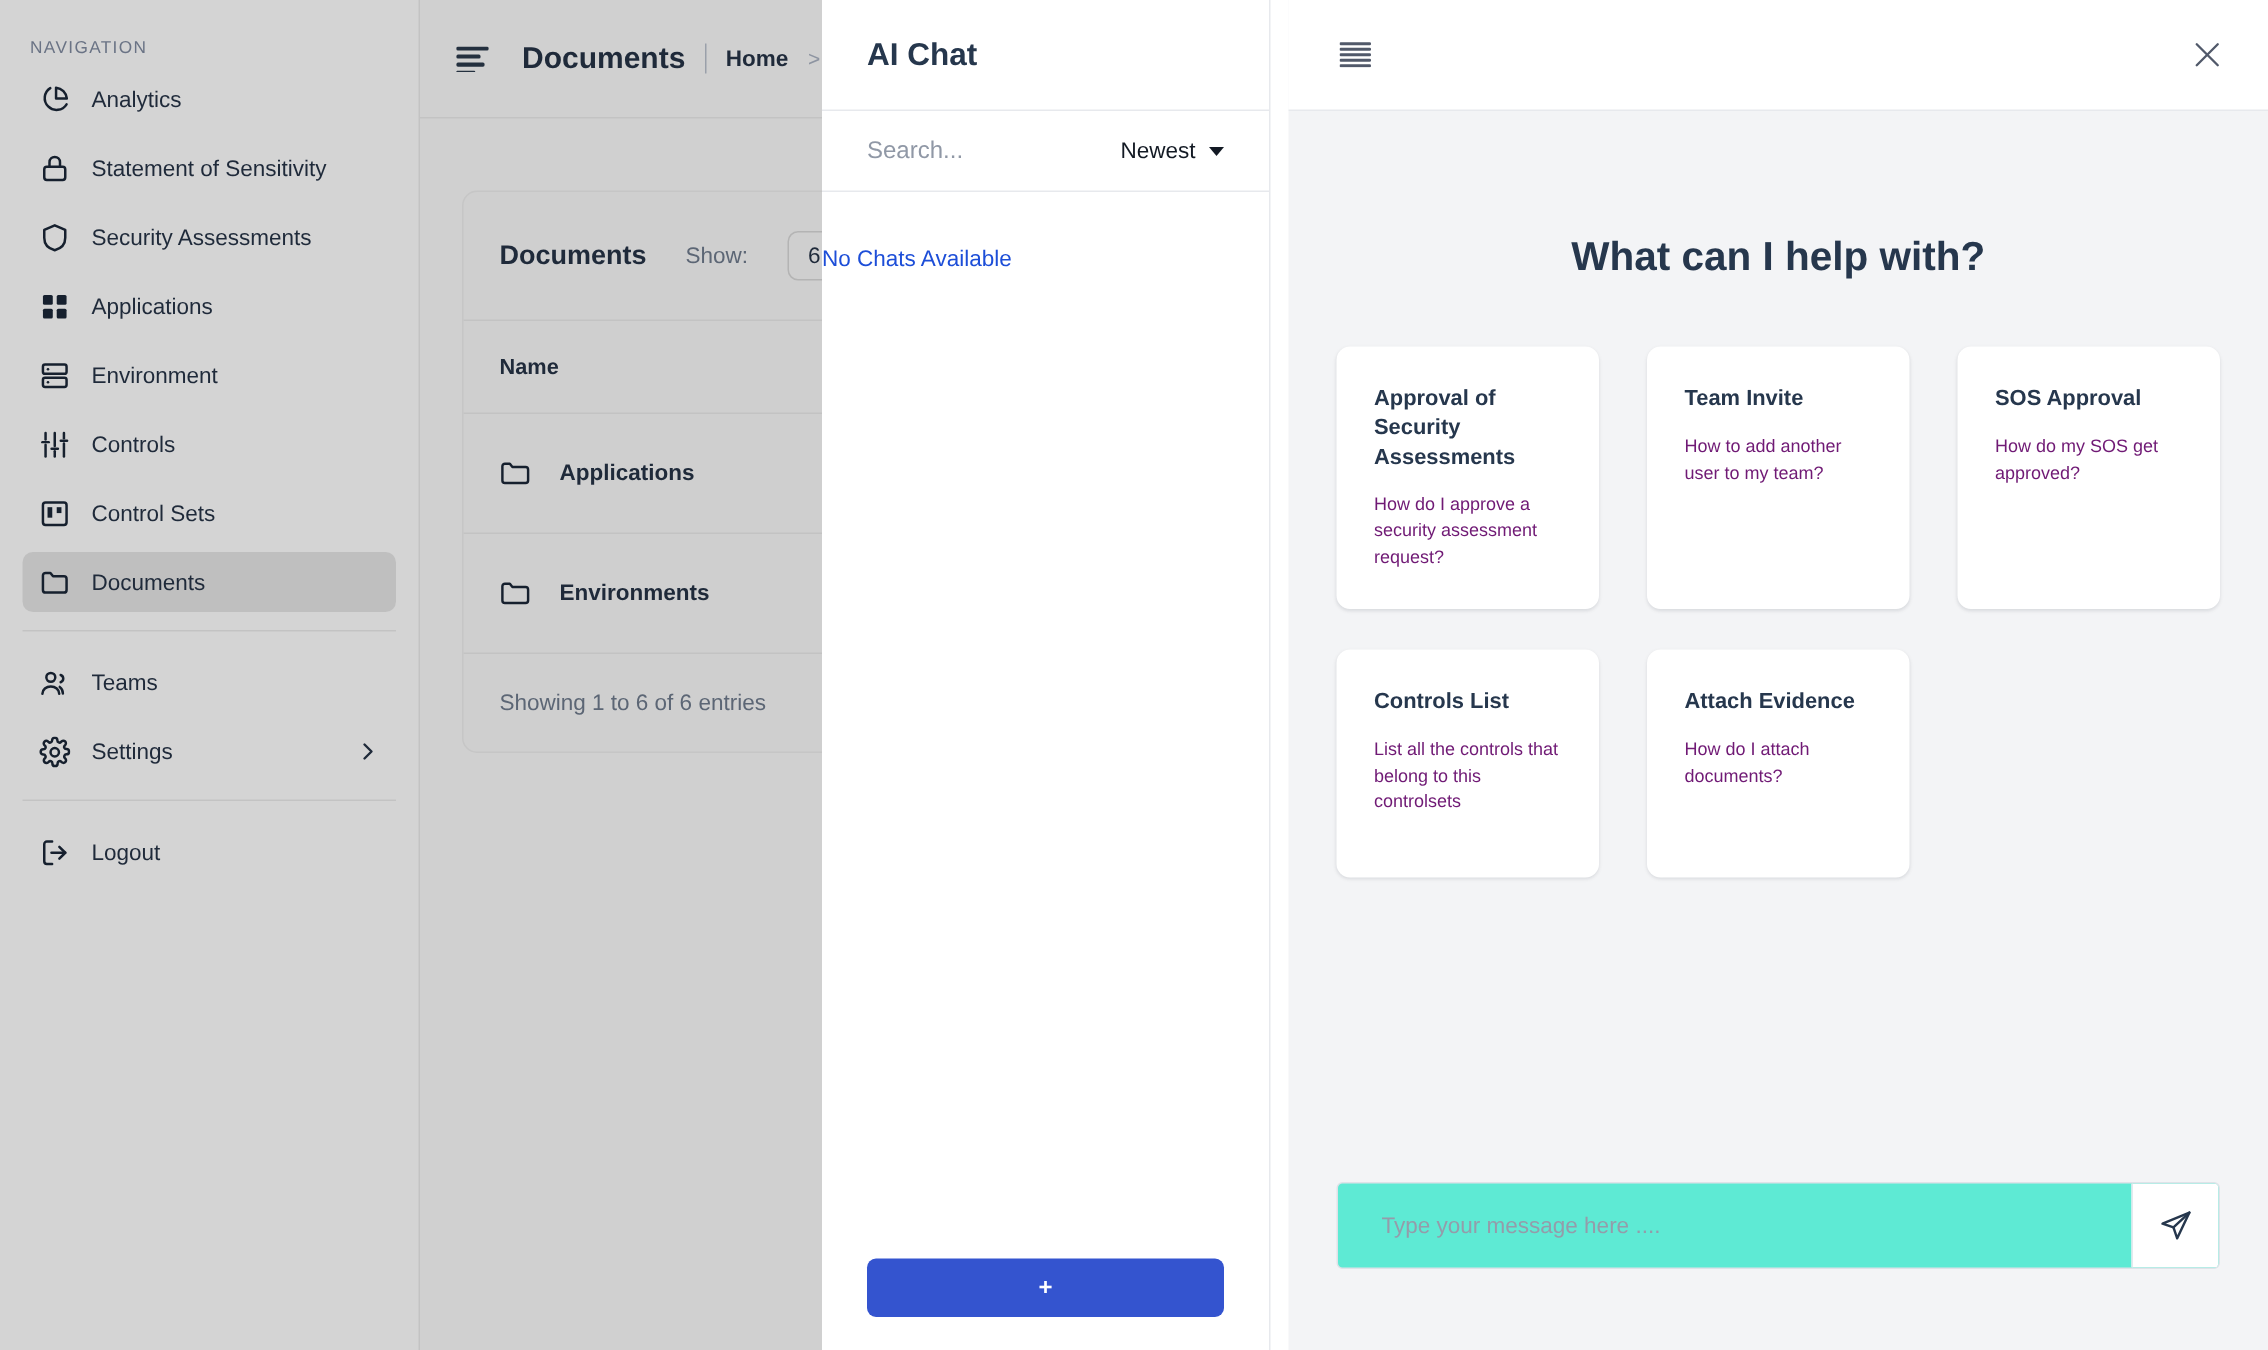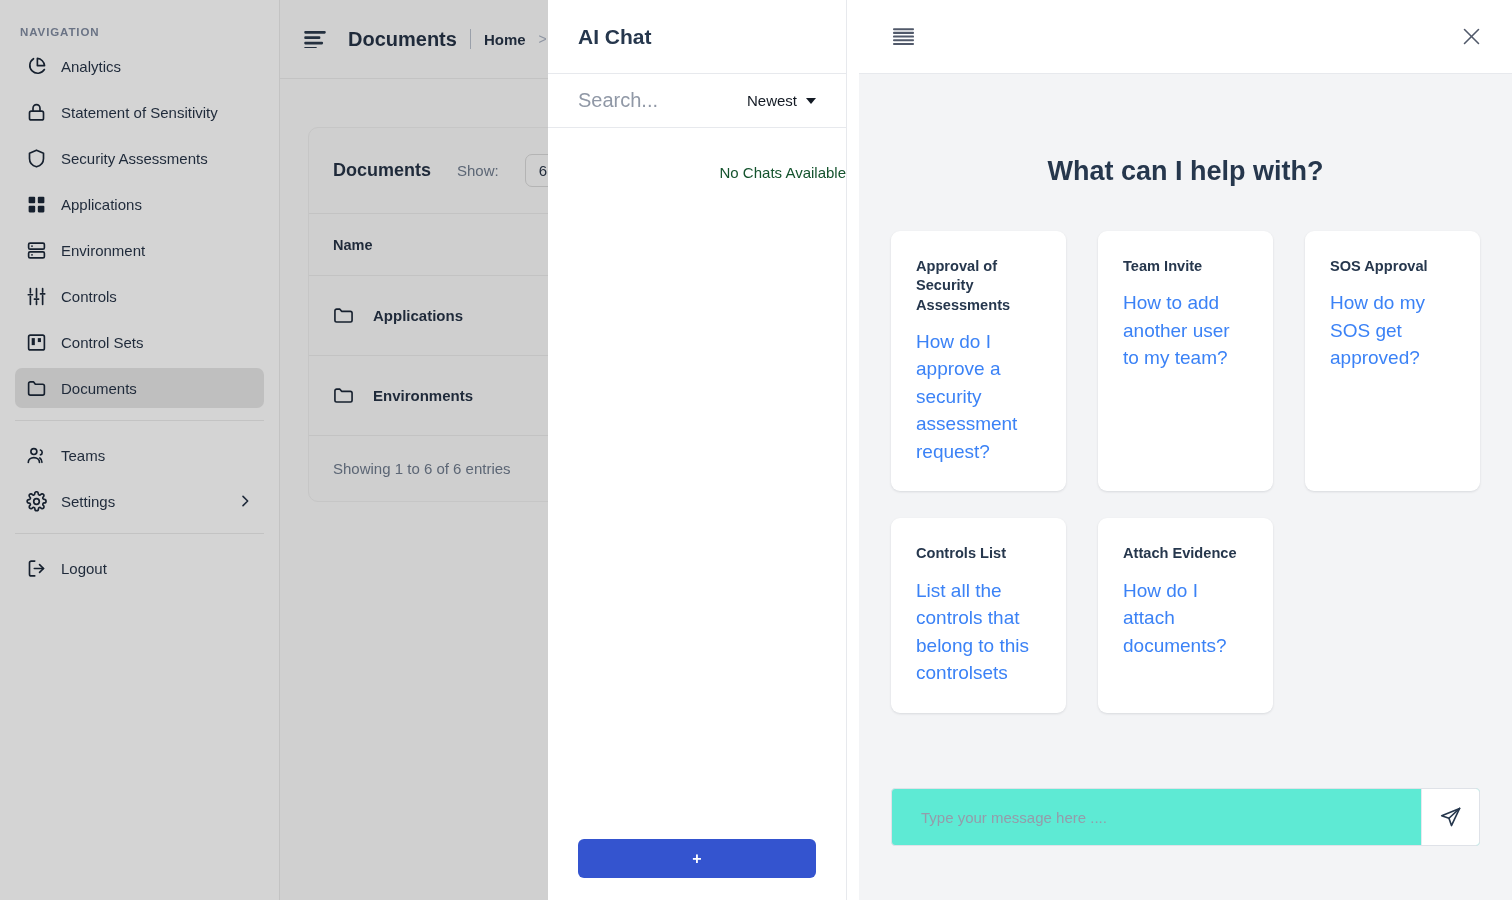--- a/index.html
+++ b/index.html
@@ -28,21 +28,21 @@
     gap: 10px;
     border-bottom: 1px solid #c3c3c3;
   }
   .brand-mark { width: 30px; height: 30px; display: block; }
   .brand-text {
     font-size: 23px; font-weight: 700; letter-spacing: 0.5px;
     color: #0c0f14; font-family: "Liberation Sans", sans-serif;
   }
 
   .nav-label {
-    font-size: 11.5px; font-weight: 700; letter-spacing: 0.9px;
+    font-size: 11.5px; font-weight: 400; letter-spacing: 0.9px;
     color: #6a7385; padding: 26px 0 8px 20px; text-transform: uppercase;
   }
   .nav-group { padding: 0 15px; }
   .nav-item {
     display: flex; align-items: center; gap: 14px;
     height: 40px; padding: 0 11px; margin-bottom: 6px;
     border-radius: 7px; color: #1f2a3a;
     font-size: 15px;
   }
   .nav-item.active { background: #bfbfbf; }
@@ -113,27 +113,27 @@
     height: 74px; display: flex; align-items: center;
     padding: 0 30px; border-bottom: 1px solid #e7e9ed;
   }
   .chatlist-title { font-size: 21px; font-weight: 700; color: #26374d; }
   .chatlist-tools {
     height: 54px; display: flex; align-items: center; justify-content: space-between;
     padding: 0 30px; border-bottom: 1px solid #e7e9ed;
   }
   .search-inp {
     border: none; outline: none; background: transparent;
-    font-size: 20px; color: #26374d; width: 140px;
+    font-size: 16px; color: #26374d; width: 140px;
     font-family: "Liberation Sans", sans-serif;
   }
   .search-inp::placeholder { color: #9098a6; }
   .sort-btn { display: flex; align-items: center; gap: 9px; font-size: 15px; color: #131a24; }
   .caret { width: 0; height: 0; border-left: 5px solid transparent; border-right: 5px solid transparent; border-top: 6px solid #131a24; }
-  .empty-msg { padding: 36px 0; text-align: right; font-size: 15px; color: #14532d; }
+  .empty-msg { padding: 36px 0; text-align: left; font-size: 15px; color: #1d4ed8; }
   .chatlist-spacer { flex: 1; }
   .new-chat-btn {
     margin: 0 30px 22px; height: 39px; border-radius: 6px;
     background: #3454cf; color: #fff; border: none;
     font-size: 16px; font-weight: 700; cursor: pointer;
     display: flex; align-items: center; justify-content: center;
     font-family: "Liberation Sans", sans-serif;
   }
 
   
@@ -154,21 +154,21 @@
   .cards-grid {
     display: grid; grid-template-columns: repeat(3, 1fr);
     gap: 27px 32px;
   }
   .sugg-card {
     background: #fff; border-radius: 9px; padding: 26px 25px;
     min-height: 152px; cursor: pointer;
     box-shadow: 0 1px 3px rgba(16,24,40,0.08), 0 1px 2px rgba(16,24,40,0.04);
   }
   .sugg-title { font-size: 14.6px; font-weight: 700; color: #26374d; line-height: 1.32; }
-  .sugg-desc { font-size: 19px; color: #3b82f6; line-height: 1.45; margin-top: 13px; }
+  .sugg-desc { font-size: 12px; color: #701a75; line-height: 1.45; margin-top: 13px; }
 
   .composer-wrap { padding: 0 32px 54px; }
   .composer {
     display: flex; align-items: stretch; background: #5eead4;
     border: 1px solid #dfe2e8; border-radius: 4px; height: 58px;
     overflow: hidden;
   }
   .composer-inp {
     flex: 1; border: none; outline: none; background: transparent;
     padding: 0 29px; font-size: 15px; color: #26374d;

